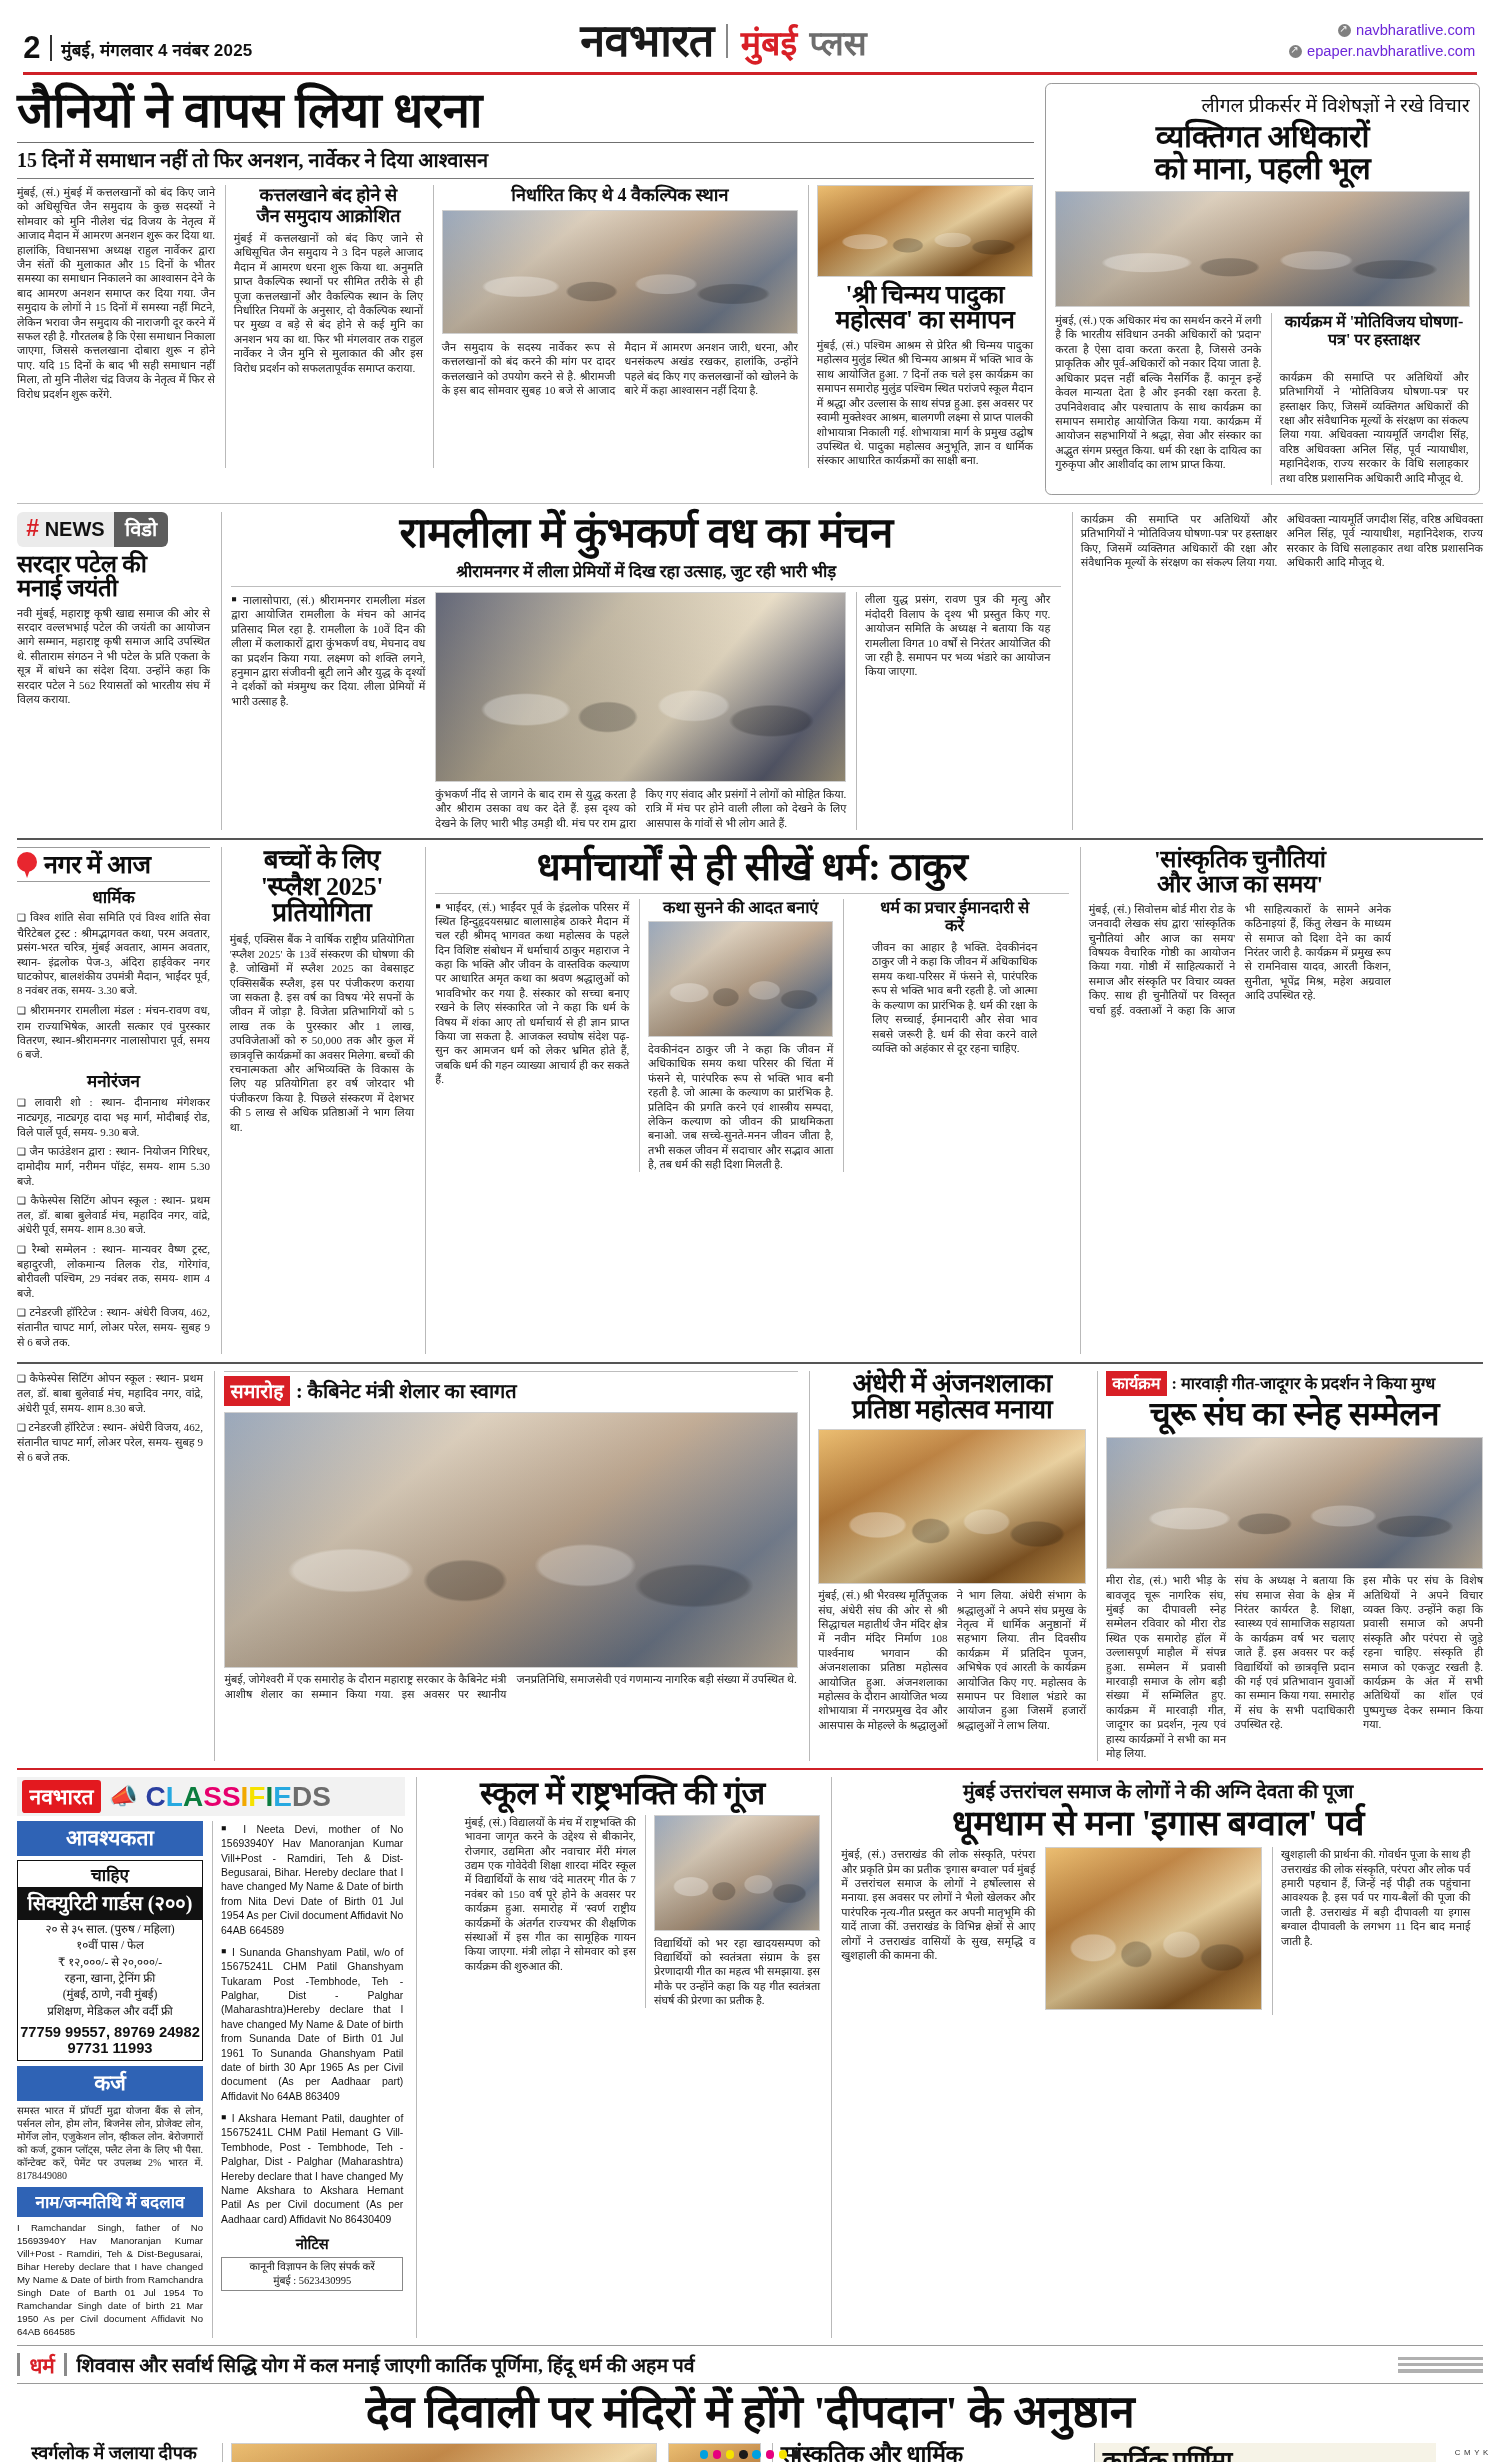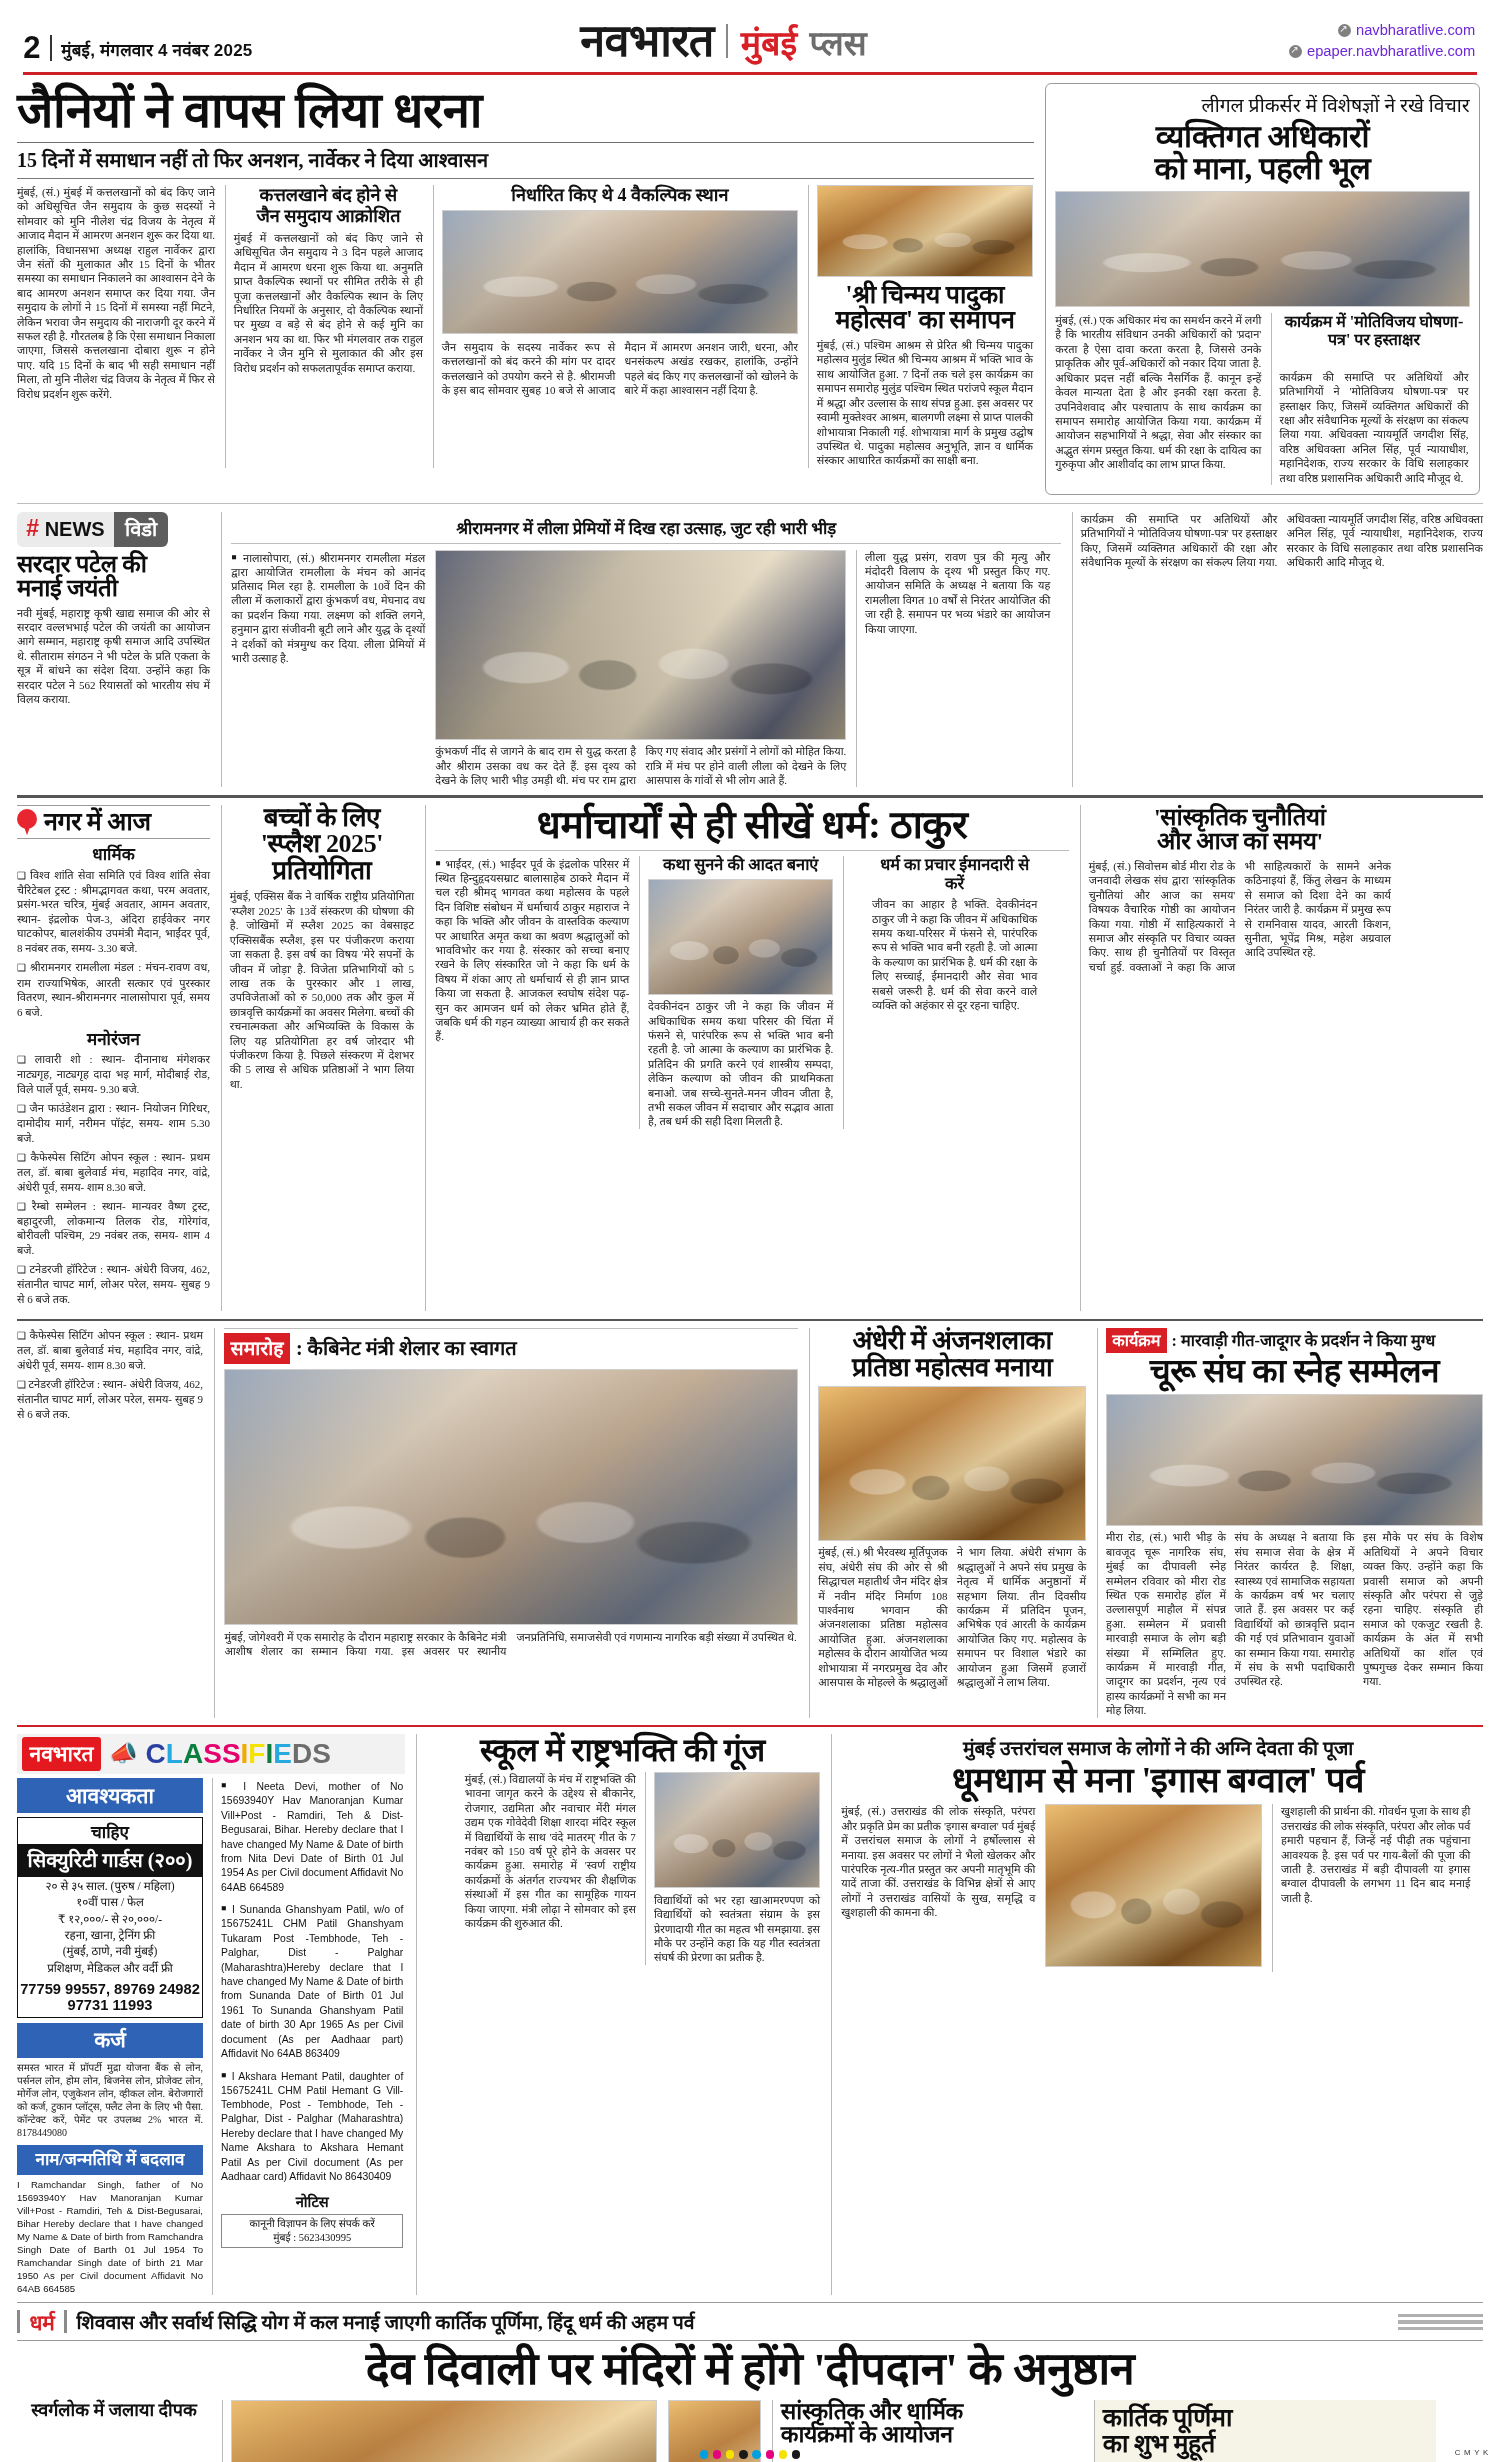--- a/index.html
+++ b/index.html
@@ -199,20 +199,21 @@
         <span class="a"><span class="hash">#</span> <span>NEWS</span></span>
         <span class="b">विडो</span>
       </div>
       <div class="hl" style="font-size:24px; white-space:pre-line; margin:5.4px 0 4.7px;">सरदार पटेल की
 मनाई जयंती</div>
       <div class="body-txt">नवी मुंबई, महाराष्ट्र कृषी खाद्य समाज की ओर से सरदार वल्लभभाई पटेल की जयंती का आयोजन आगे सम्मान, महाराष्ट्र कृषी समाज आदि उपस्थित थे. सीताराम संगठन ने भी पटेल के प्रति एकता के सूत्र में बांधने का संदेश दिया. उन्होंने कहा कि सरदार पटेल ने 562 रियासतों को भारतीय संघ में विलय कराया.</div>
     </div>
 
     <div style="width:840px;" class="col-rule">
       <div style="padding-left:9.3px;">
+        <div class="hl" style="font-size:42px; text-align:center;">रामलीला में कुंभकर्ण वध का मंचन</div>
         <div style="font-size:16.7px; font-weight:bold; text-align:center; padding:3.9px 0 4.7px;">श्रीरामनगर में लीला प्रेमियों में दिख रहा उत्साह, जुट रही भारी भीड़</div>
         <div class="hr-thin"></div>
         <div style="display:flex; gap:10px; margin-top:5.4px;">
           <div style="width:194px;">
             <div class="body-txt bullet">नालासोपारा, (सं.) श्रीरामनगर रामलीला मंडल द्वारा आयोजित रामलीला के मंचन को आनंद प्रतिसाद मिल रहा है. रामलीला के 10वें दिन की लीला में कलाकारों द्वारा कुंभकर्ण वध, मेघनाद वध का प्रदर्शन किया गया. लक्ष्मण को शक्ति लगने, हनुमान द्वारा संजीवनी बूटी लाने और युद्ध के दृश्यों ने दर्शकों को मंत्रमुग्ध कर दिया. लीला प्रेमियों में भारी उत्साह है.</div>
           </div>
           <div style="width:411px;">
             <div class="photo stage" style="height:190px; margin-bottom:4.7px;"></div>
             <div class="body-txt" style="column-count:2; column-gap:9.3px;">कुंभकर्ण नींद से जागने के बाद राम से युद्ध करता है और श्रीराम उसका वध कर देते हैं. इस दृश्य को देखने के लिए भारी भीड़ उमड़ी थी. मंच पर राम द्वारा किए गए संवाद और प्रसंगों ने लोगों को मोहित किया. रात्रि में मंच पर होने वाली लीला को देखने के लिए आसपास के गांवों से भी लोग आते हैं.</div>
           </div>
@@ -406,21 +407,21 @@
     <div style="width:404px;" class="col-rule">
       <div style="padding-left:7.8px;">
         <div class="hl" style="font-size:32px; text-align:center; margin-bottom:5.4px;">स्कूल में राष्ट्रभक्ति की गूंज</div>
         <div style="display:flex; gap:9.3px;margin-left:40px;">
           <div style="width:186px;">
             <div class="body-txt">मुंबई, (सं.) विद्यालयों के मंच में राष्ट्रभक्ति की भावना जागृत करने के उद्देश्य से बीकानेर, रोजगार, उद्यमिता और नवाचार मेंरी मंगल उद्यम एक गोवेदेवी शिक्षा शारदा मंदिर स्कूल में विद्यार्थियों के साथ 'वंदे मातरम्' गीत के 7 नवंबर को 150 वर्ष पूरे होने के अवसर पर कार्यक्रम हुआ. समारोह में 'स्वर्ण राष्ट्रीय कार्यक्रमों के अंतर्गत राज्यभर की शैक्षणिक संस्थाओं में इस गीत का सामूहिक गायन किया जाएगा. मंत्री लोढ़ा ने सोमवार को इस कार्यक्रम की शुरुआत की.</div>
           </div>
           <div style="width:190px;" class="col-rule">
             <div style="padding-left:7.8px;">
               <div class="photo ppl" style="height:116px; margin-bottom:4.7px;"></div>
-              <div class="body-txt">विद्यार्थियों को भर रहा खाआमरण्पण को विद्यार्थियों को स्वतंत्रता संग्राम के इस प्रेरणादायी गीत का महत्व भी समझाया. इस मौके पर उन्होंने कहा कि यह गीत स्वतंत्रता संघर्ष की प्रेरणा का प्रतीक है.</div>
+              <div class="body-txt">विद्यार्थियों को भर रहा खादयसम्पण को विद्यार्थियों को स्वतंत्रता संग्राम के इस प्रेरणादायी गीत का महत्व भी समझाया. इस मौके पर उन्होंने कहा कि यह गीत स्वतंत्रता संघर्ष की प्रेरणा का प्रतीक है.</div>
             </div>
           </div>
         </div>
       </div>
     </div>
 
     <div style="width:644px;" class="col-rule">
       <div style="padding-left:9.3px;">
         <div style="font-size:19.4px; font-weight:bold; text-align:center; margin-bottom:2.3px;">मुंबई उत्तरांचल समाज के लोगों ने की अग्नि देवता की पूजा</div>
         <div class="hl" style="font-size:35px; text-align:center; margin-bottom:5.4px;">धूमधाम से मना 'इगास बग्वाल' पर्व</div>

